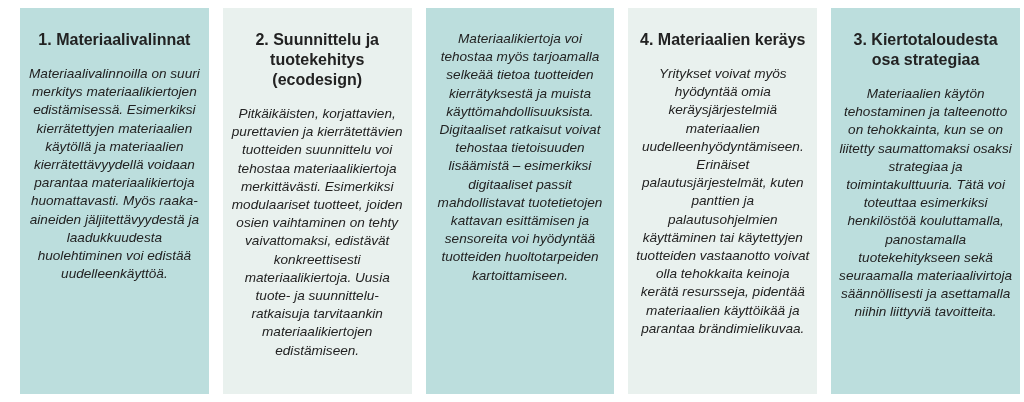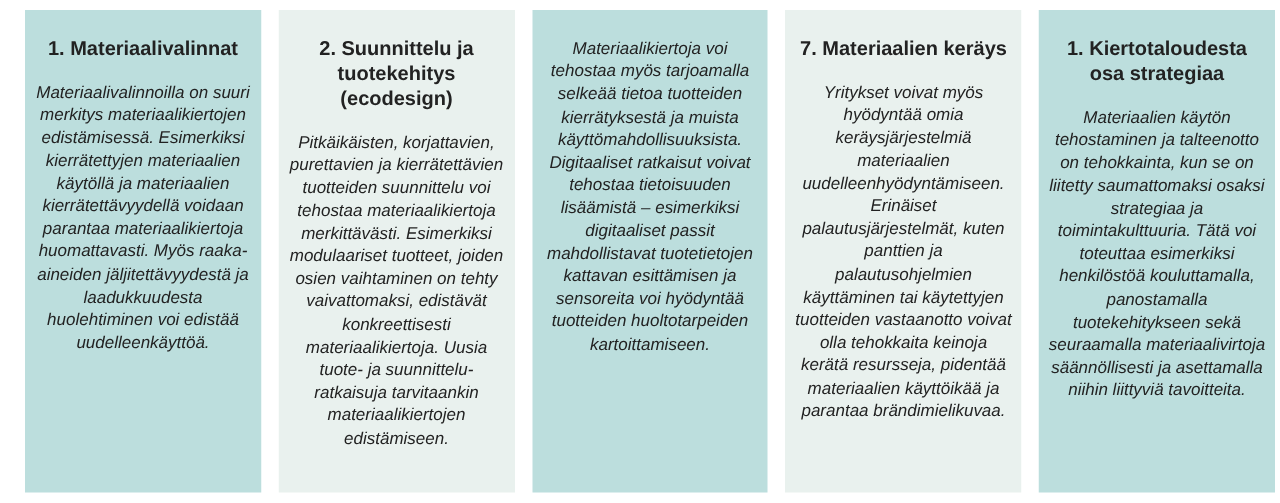--- a/index.html
+++ b/index.html
@@ -57,23 +57,23 @@
     <section class="card card--light">
       <h2 class="card-title">2. Suunnittelu ja tuotekehitys (ecodesign)</h2>
       <p class="card-body">Pitkäikäisten, korjattavien, purettavien ja kierrätettävien tuotteiden suunnittelu voi tehostaa materiaalikiertoja merkittävästi. Esimerkiksi modulaariset tuotteet, joiden osien vaihtaminen on tehty vaivattomaksi, edistävät konkreettisesti materiaalikiertoja. Uusia tuote- ja suunnittelu-ratkaisuja tarvitaankin materiaalikiertojen edistämiseen.</p>
     </section>
 
     <section class="card card--teal">
       <p class="card-body">Materiaalikiertoja voi tehostaa myös tarjoamalla selkeää tietoa tuotteiden kierrätyksestä ja muista käyttömahdollisuuksista. Digitaaliset ratkaisut voivat tehostaa tietoisuuden lisäämistä – esimerkiksi digitaaliset passit mahdollistavat tuotetietojen kattavan esittämisen ja sensoreita voi hyödyntää tuotteiden huoltotarpeiden kartoittamiseen.</p>
     </section>
 
     <section class="card card--light">
-      <h2 class="card-title">7. Materiaalien keräys</h2>
+      <h2 class="card-title">4. Materiaalien keräys</h2>
       <p class="card-body">Yritykset voivat myös hyödyntää omia keräysjärjestelmiä materiaalien uudelleenhyödyntämiseen. Erinäiset palautusjärjestelmät, kuten panttien ja palautusohjelmien käyttäminen tai käytettyjen tuotteiden vastaanotto voivat olla tehokkaita keinoja kerätä resursseja, pidentää materiaalien käyttöikää ja parantaa brändimielikuvaa.</p>
     </section>
 
     <section class="card card--teal">
-      <h2 class="card-title">1. Kiertotaloudesta osa strategiaa</h2>
+      <h2 class="card-title">3. Kiertotaloudesta osa strategiaa</h2>
       <p class="card-body">Materiaalien käytön tehostaminen ja talteenotto on tehokkainta, kun se on liitetty saumattomaksi osaksi strategiaa ja toimintakulttuuria. Tätä voi toteuttaa esimerkiksi henkilöstöä kouluttamalla, panostamalla tuotekehitykseen sekä seuraamalla materiaalivirtoja säännöllisesti ja asettamalla niihin liittyviä tavoitteita.</p>
     </section>
 
   </div>
 </div>
 
 </body></html>

